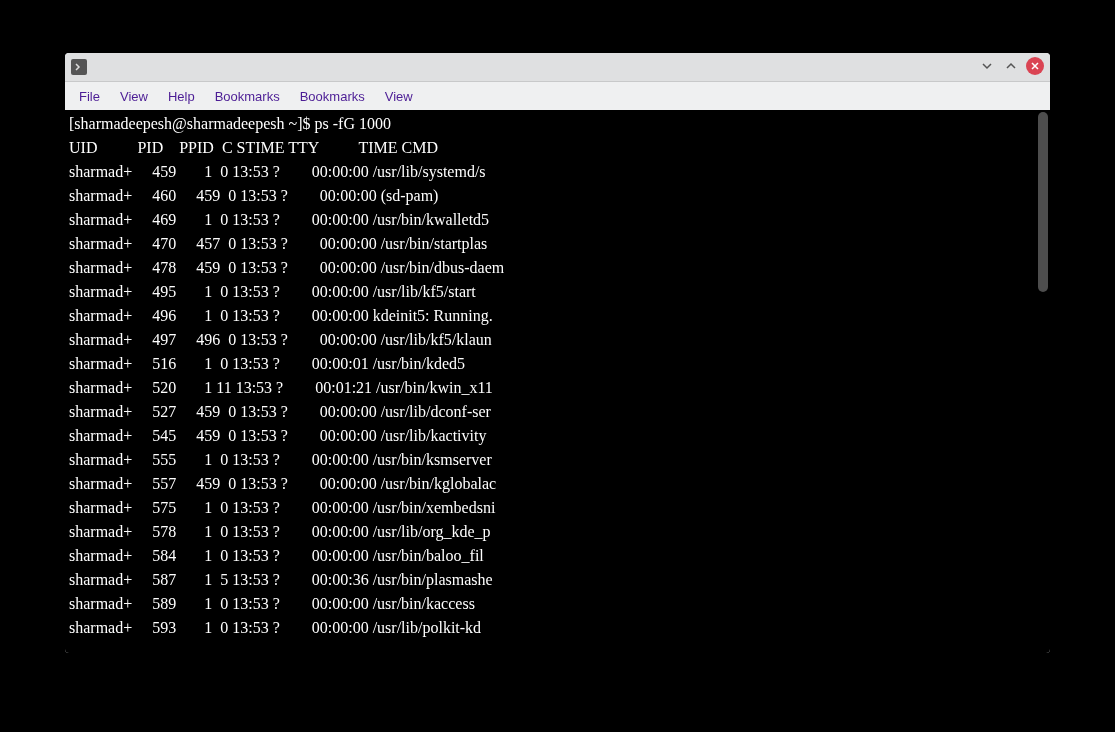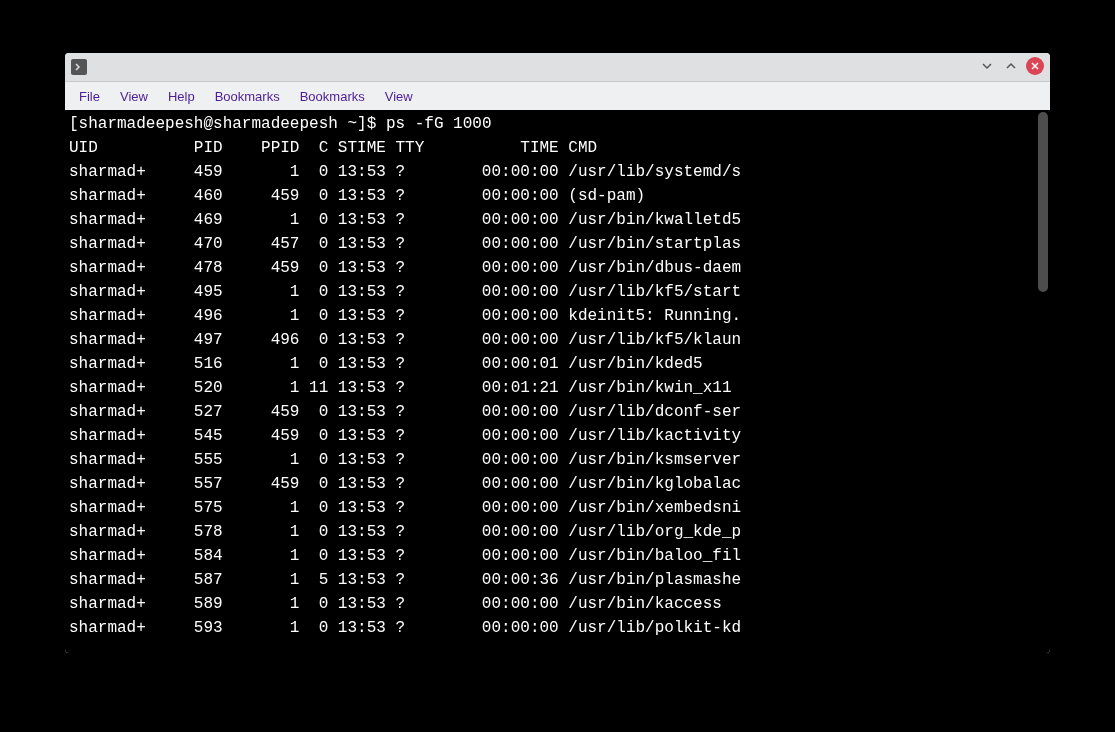--- a/index.html
+++ b/index.html
@@ -81,21 +81,21 @@
     gap: 0;
   }
   .menu-item {
     padding: 4px 10px;
     cursor: pointer;
   }
   .terminal {
     flex: 1;
     background: #000;
     color: #fff;
-    font-family: Liberation Mono, monospace;
+    font-family: Liberation Serif, serif;
     font-size: 16px;
     line-height: 24px;
     padding: 2px 0 0 4px;
     position: relative;
     overflow: hidden;
     white-space: pre;
   }
   .scrollbar {
     position: absolute;
     right: 2px;

